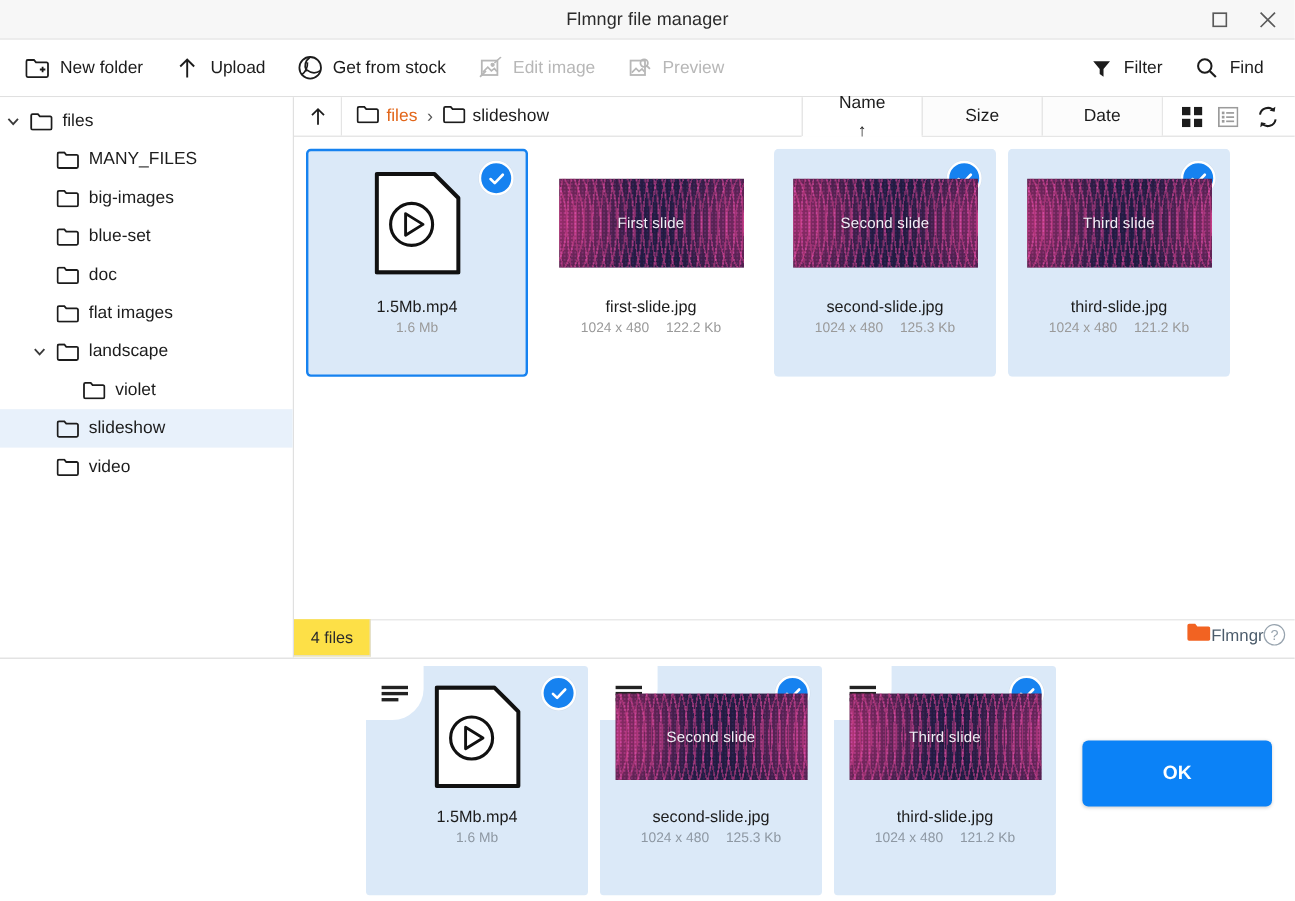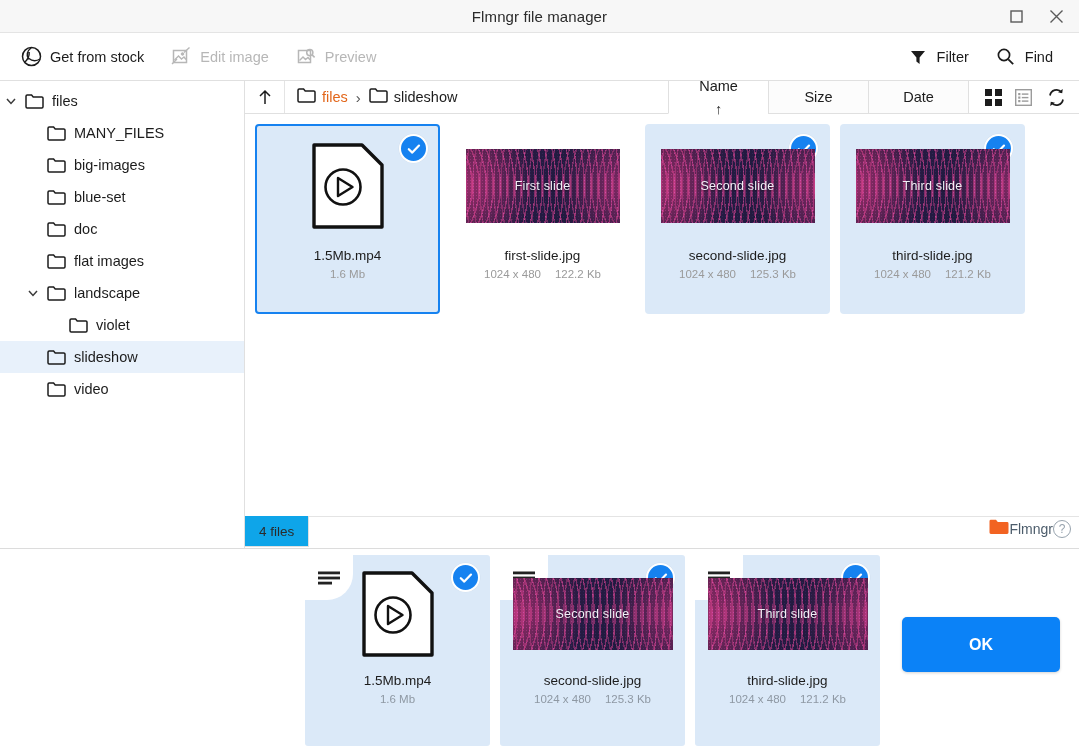--- a/index.html
+++ b/index.html
@@ -151,21 +151,21 @@
   .statusbar {
     height: 32px; flex: 0 0 32px; position: relative;
     border-top: 1px solid #e4e4e4; background: #fff;
     display:flex; align-items:flex-start;
   }
   .files-tab {
     margin-top: -1px; margin-left: 0;
     height: 31px; padding: 0 14px;
     display:flex; align-items:center; font-size: 13.5px; color:#2b2b2b;
     border-right: 1px solid #e0e0e0; border-bottom: 1px solid #e0e0e0;
-    background:#0ea5e9;
+    background:#fde047;
   }
   .brand {
     position:absolute; right: 8px; top: 2px;
     display:flex; align-items:center; gap: 0;
     font-size: 14px; color: #4c5c6b;
   }
   .brand .help { width:18px;height:18px;border-radius:50%;border:1.3px solid #97a3ae; color:#97a3ae; font-size:12px; display:flex;align-items:center;justify-content:center; cursor:pointer;}
 
   
   .selbar {
@@ -215,21 +215,38 @@
       <div class="win-btn">
         <svg width="15" height="15" viewBox="0 0 15 15">
             <path d="M1.5 1.5 L13.5 13.5 M13.5 1.5 L1.5 13.5" stroke="#5a5a5a" stroke-width="1.4" fill="none"></path>
           </svg>
       </div>
     </div>
   </div>
 
   <div class="toolbar">
 
-
+    <div class="tb-item">
+      <span class="tb-icon">
+        <svg width="20" height="18" viewBox="0 0 20 18">
+          <path d="M1 3.2 A1.2 1.2 0 0 1 2.2 2 H7.3 L9 4 H17.8 A1.2 1.2 0 0 1 19 5.2 V15 A1.2 1.2 0 0 1 17.8 16.2 H2.2 A1.2 1.2 0 0 1 1 15 Z" fill="none" stroke="#1c1c1c" stroke-width="1.5"></path>
+          <path d="M14.5 7.6 V12.2 M12.2 9.9 H16.8" stroke="#1c1c1c" stroke-width="1.5"></path>
+        </svg>
+      </span>
+      <span>New folder</span>
+    </div>
+
+    <div class="tb-item">
+      <span class="tb-icon">
+        <svg width="18" height="20" viewBox="0 0 18 20">
+          <path d="M9 17.5 V3 M3.2 8.4 L9 2.6 L14.8 8.4" fill="none" stroke="#1c1c1c" stroke-width="1.6"></path>
+        </svg>
+      </span>
+      <span>Upload</span>
+    </div>
 
     <div class="tb-item">
       <span class="tb-icon">
         <svg width="21" height="21" viewBox="0 0 21 21">
           <circle cx="10.5" cy="10.5" r="9" fill="none" stroke="#1c1c1c" stroke-width="1.5"></circle>
           <path d="M10.5 1.5 C6 5 5 9 7.5 13.5 M19 13 C15 15.5 11 15 7.6 12.3 M3.2 16.5 C6.5 14 8.5 10.5 8.2 6" fill="none" stroke="#1c1c1c" stroke-width="1.4"></path>
         </svg>
       </span>
       <span>Get from stock</span>
     </div>

